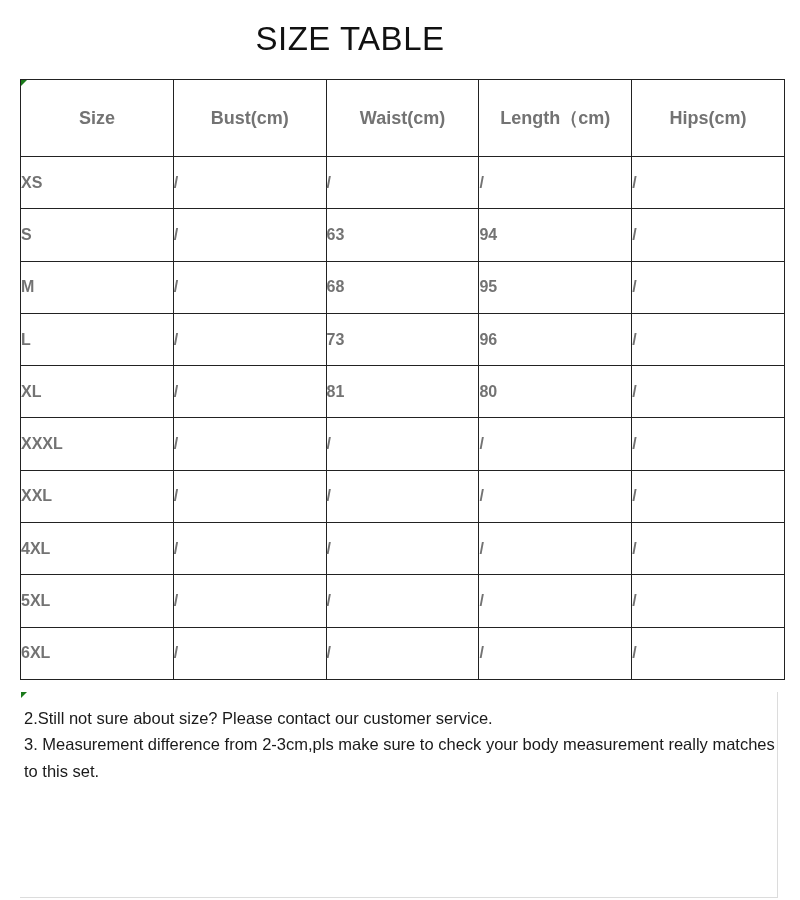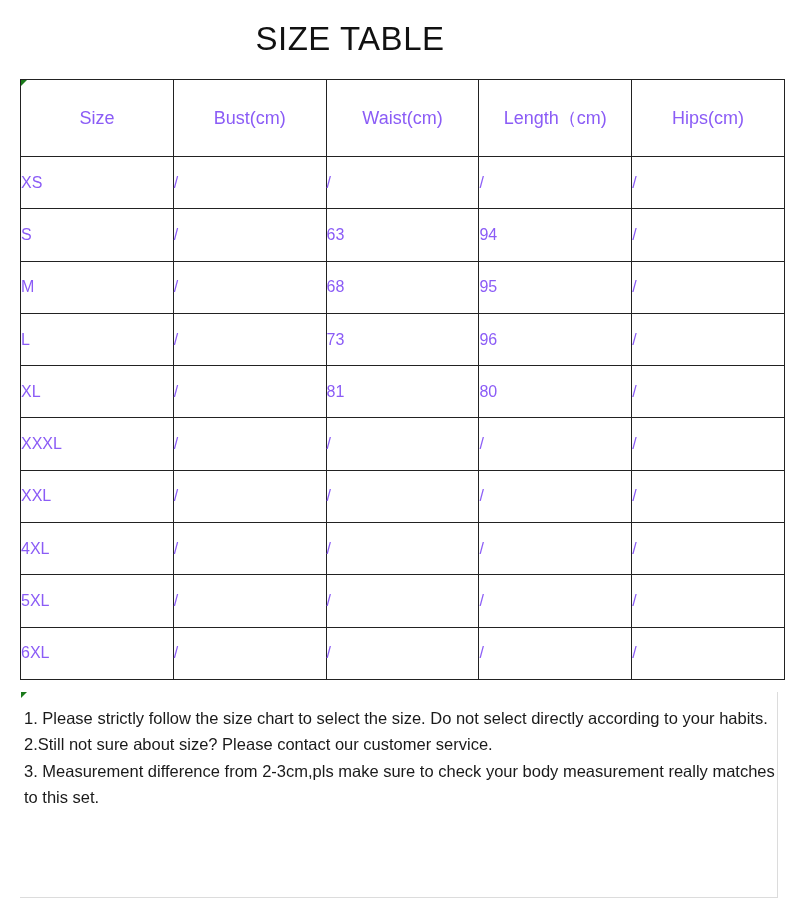--- a/index.html
+++ b/index.html
@@ -3,21 +3,21 @@
   <meta charset="utf-8">
   <style>
     html, body { margin: 0; padding: 0; background: #ffffff; }
     body { width: 800px; height: 900px; position: relative; overflow: hidden;
            font-family: "Liberation Sans", sans-serif; color: #111; }
     .title { position: absolute; left: 0; top: 20px; width: 700px; text-align: center;
              font-size: 33px; letter-spacing: 0.5px; color: #111; }
     .size-table { position: absolute; left: 20px; top: 79px; border-collapse: collapse;
                   table-layout: fixed; width: 759px; }
     .size-table td, .size-table th { border: 1.6px solid #222; 
-                  font-weight: normal; font-size: 16px; padding: 0; color: #8b5cf6; }
+                  font-weight: bold; font-size: 16px; padding: 0; color: #737373; }
     .size-table thead th { height: 76px; font-size: 18px; }
     .size-table tbody td { height: 51.3px; }
     .col { width: 151.8px; }
     .corner { position: absolute; width: 0; height: 0;
               border-top: 6px solid #1a7a1a; border-right: 6px solid transparent; }
     .notes { position: absolute; left: 20px; top: 692px; width: 758px; height: 206px;
              border-right: 1px solid #dcdcdc; border-bottom: 1px solid #dcdcdc; box-sizing: border-box;
              padding: 13px 0 0 4px; font-size: 16.5px; line-height: 26.3px; color: #1a1a1a; }
     .notes p { margin: 0; }
   </style>
@@ -107,16 +107,15 @@
         <td>/</td>
         <td>/</td>
       </tr>
   </tbody>
 </table>
 
 <div class="corner" style="left:21px; top:80px;"></div>
 <div class="corner" style="left:21px; top:692px;"></div>
 
 <div class="notes">
-  <p>1. Please strictly follow the size chart to select the size. Do not select directly according to your habits.</p>
   <p>2.Still not sure about size? Please contact our  customer service.</p>
   <p>3. Measurement difference from 2-3cm,pls make sure to check your body measurement really matches to this set.</p>
 </div>
 
 </body></html>

